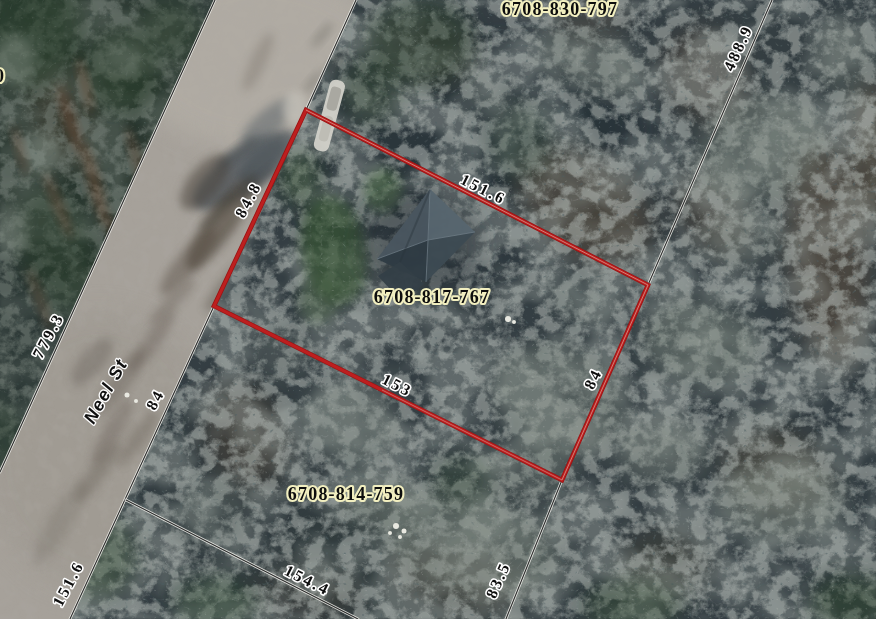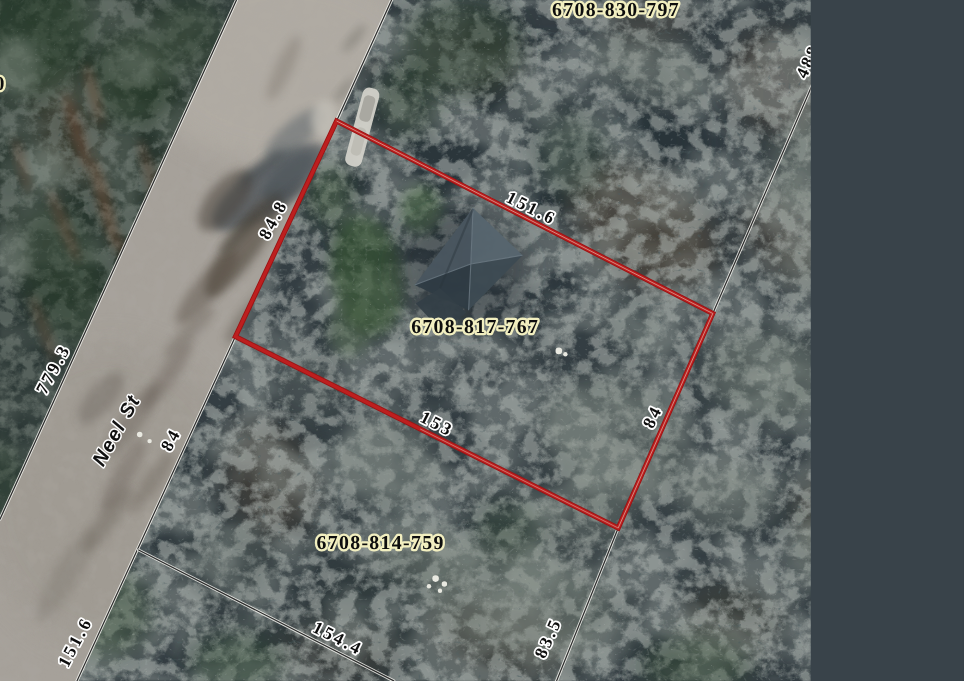--- a/index.html
+++ b/index.html
@@ -1,17 +1,17 @@
 <!DOCTYPE html>
 <html><head>
 <meta charset="utf-8">
 <title>Parcel Map</title>
 <style>
 html,body{margin:0;padding:0;background:#39434a;font-family:"Liberation Sans", sans-serif;}
-#map{width:737px;height:619px;overflow:hidden;position:relative;}
+#map{width:876px;height:619px;overflow:hidden;position:relative;}
 </style>
 </head>
 <body>
 
 <div id="map">
 <svg width="876" height="619" viewBox="0 0 876 619">
 <defs>
 <filter id="b4" x="-60%" y="-60%" width="220%" height="220%">
           <feGaussianBlur stdDeviation="4"></feGaussianBlur>
         </filter>

